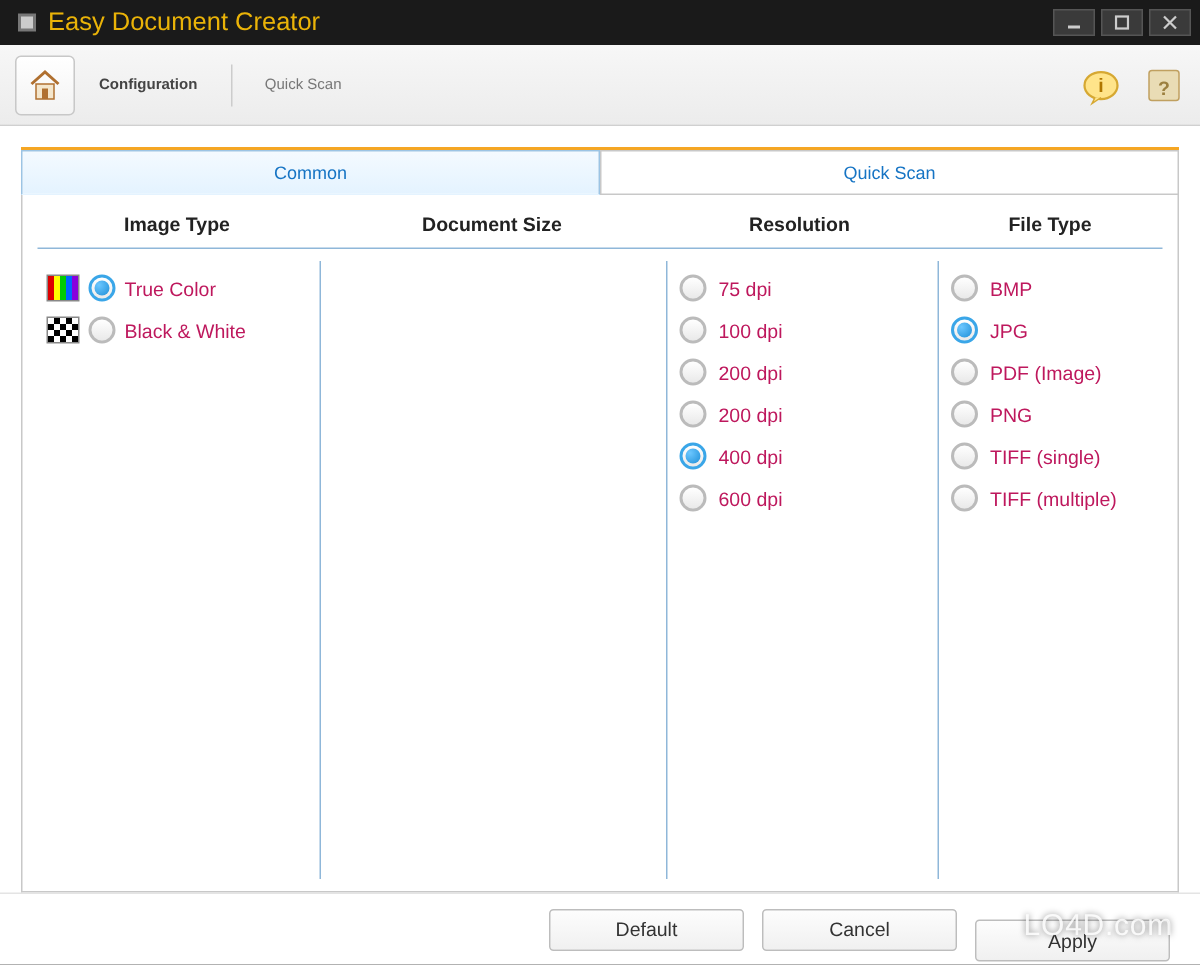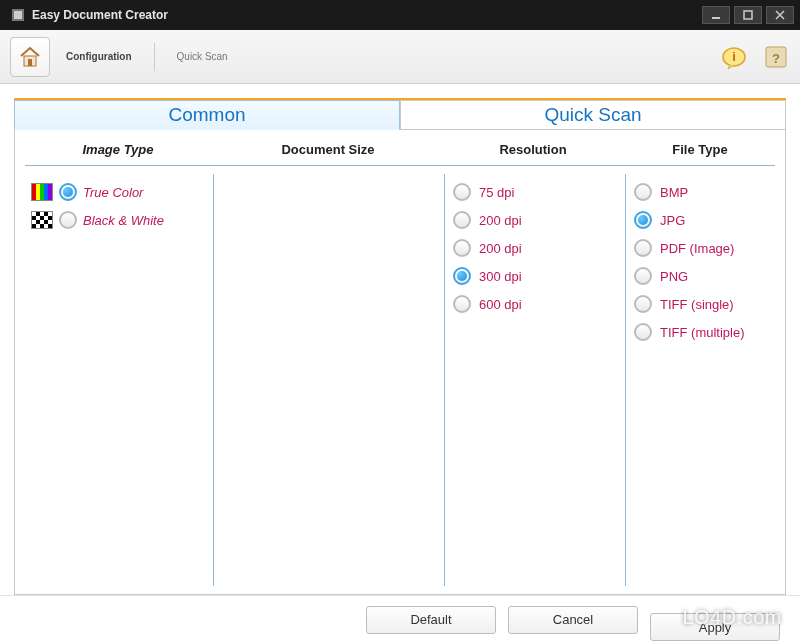--- a/index.html
+++ b/index.html
@@ -2,45 +2,45 @@
 <html><head>
 <meta charset="utf-8">
 <style>
   * { box-sizing: border-box; margin: 0; padding: 0; font-family: "Segoe UI", Tahoma, sans-serif; font-size: 13px; }
   body { background: #333; width: 800px; height: 643px; overflow: hidden; }
   .window { width: 800px; height: 643px; background: #fff; display: flex; flex-direction: column; }
 
   
   .titlebar { height: 30px; background: #1a1a1a; color: #fff; display: flex; align-items: center; padding: 0 4px; }
   .titlebar .app-icon { width: 16px; height: 16px; margin: 0 6px; display:flex; align-items:center; justify-content:center;}
-  .titlebar .title { flex: 1; font-size: 12px; color: #e5e5e5; font-weight: 700; }
+  .titlebar .title { flex: 1; font-size: 17px; color: #eab308; font-weight: 400; }
   .titlebar .winbtn { width: 28px; height: 18px; margin: 0 2px; background: #3a3a3a; border:1px solid #555; display:flex; align-items:center; justify-content:center; color:#ccc;}
   .titlebar .winbtn svg { width:10px; height:10px; }
 
   
   .toolbar { height: 54px; background: linear-gradient(#f7f7f7,#ececec); border-bottom:1px solid #d0d0d0; display:flex; align-items:center; padding:0 10px; gap:8px; }
   .home-btn { width:40px; height:40px; border:1px solid #c8c8c8; border-radius:4px; background:linear-gradient(#fff,#f3f3f3); display:flex; align-items:center; justify-content:center;}
   .crumb { margin-left:8px; color:#444; font-weight:bold; font-size:10px;}
   .crumb.secondary { color:#777; font-weight:normal; margin-left:14px; position:relative;}
   .crumb-divider { width:1px; height:28px; background:#ccc; margin-left:14px;}
   .toolbar .spacer{flex:1;}
   .tb-icon{ width:28px; height:28px; margin-left:6px; display:flex; align-items:center; justify-content:center;}
 
   
   .content { flex:1; padding:14px 14px 0 14px; display:flex; flex-direction:column; }
   .tabs-row{ display:flex; }
-  .tab { flex:1; height:30px; border:1px solid #c8c8c8; display:flex; align-items:center; justify-content:center; font-size:19px;}
+  .tab { flex:1; height:30px; border:1px solid #c8c8c8; display:flex; align-items:center; justify-content:center; font-size:12px;}
   .tab.active { background:linear-gradient(#f4faff,#e4f3ff); color:#1674c4; border:1px solid #9cc4e4; border-bottom:1px solid #e4f3ff; position:relative; z-index:2;}
   .tab.inactive{ background:#fff; color:#1674c4; border-bottom:1px solid #c8c8c8;}
   .tab-top-orange{ height:2px; background:#f5a623; }
 
   .panel{ flex:1; border:1px solid #c8c8c8; border-top:none; background:#fff; display:flex; flex-direction:column;}
   .cols-header{ display:flex; padding:12px 8px 8px 8px;}
   .cols-header div{ text-align:center; font-weight:bold; color:#222;}
-  .col-imgtype{ width:190px;font-style:italic;}
+  .col-imgtype{ width:190px;}
   .col-docsize{ width:230px;}
   .col-res{ width:180px;}
   .col-ftype{ flex:1;}
   .hr-blue{ height:1px; background:#8fb7d9; margin:0 10px 8px 10px;}
 
   .cols-body{ flex:1; display:flex; padding:0 8px 8px 8px;}
   .vdiv{ width:1px; background:#8fb7d9; margin:0 0;}
   .col-body{ padding:4px 8px; }
   .col-body.col-imgtype{ width:190px;}
   .col-body.col-docsize{ width:230px;}
@@ -162,29 +162,33 @@
 
         <div class="vdiv"></div>
 
         <div class="col-body col-res">
           <div class="radio-row">
             <span class="radio"></span>
             <span>75 dpi</span>
           </div>
           <div class="radio-row">
             <span class="radio"></span>
+            <span>100 dpi</span>
+          </div>
+          <div class="radio-row">
+            <span class="radio"></span>
             <span>200 dpi</span>
           </div>
           <div class="radio-row">
             <span class="radio"></span>
             <span>200 dpi</span>
           </div>
           <div class="radio-row">
             <span class="radio selected"></span>
-            <span>300 dpi</span>
+            <span>400 dpi</span>
           </div>
           <div class="radio-row">
             <span class="radio"></span>
             <span>600 dpi</span>
           </div>
         </div>
 
         <div class="vdiv"></div>
 
         <div class="col-body col-ftype">

